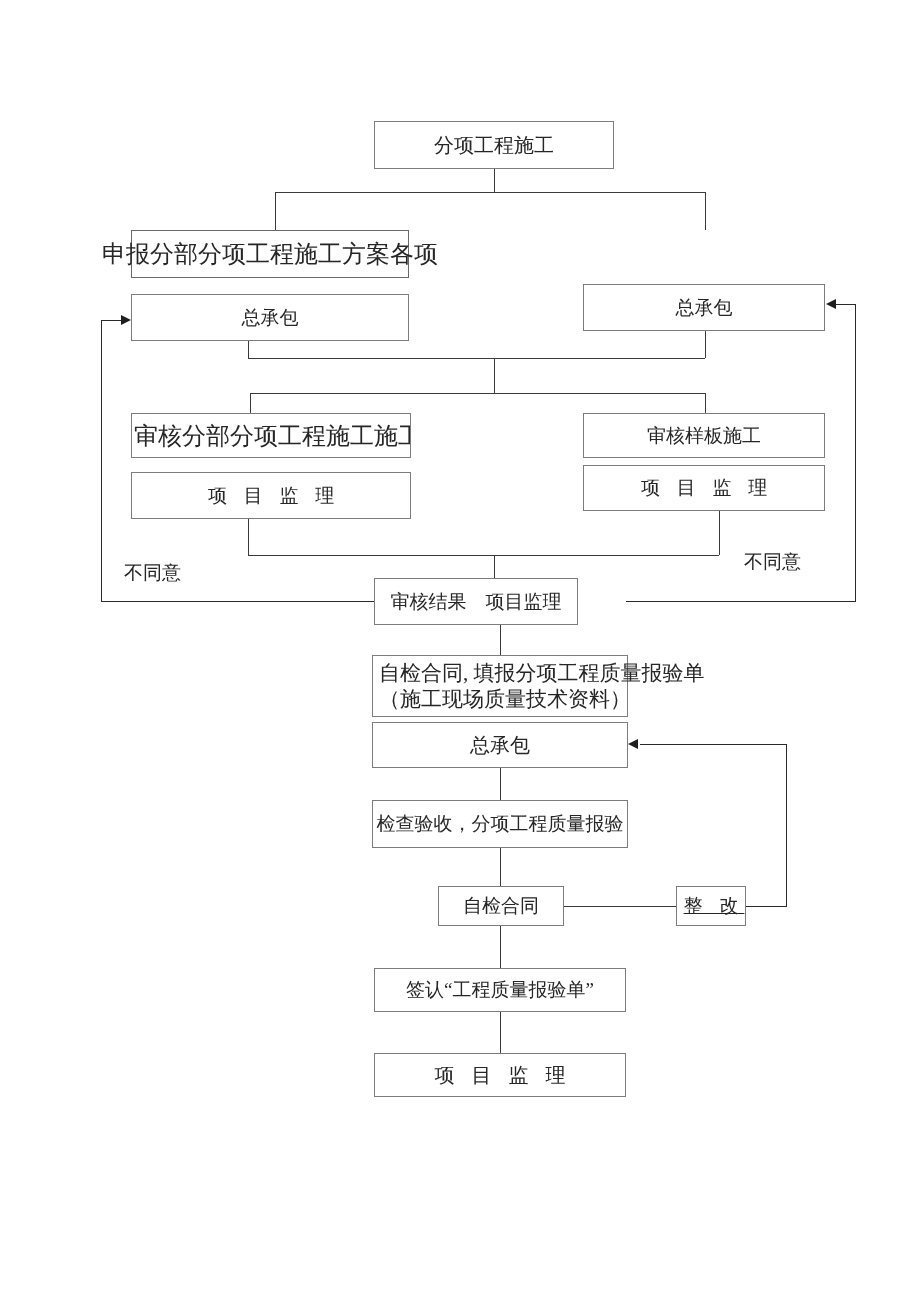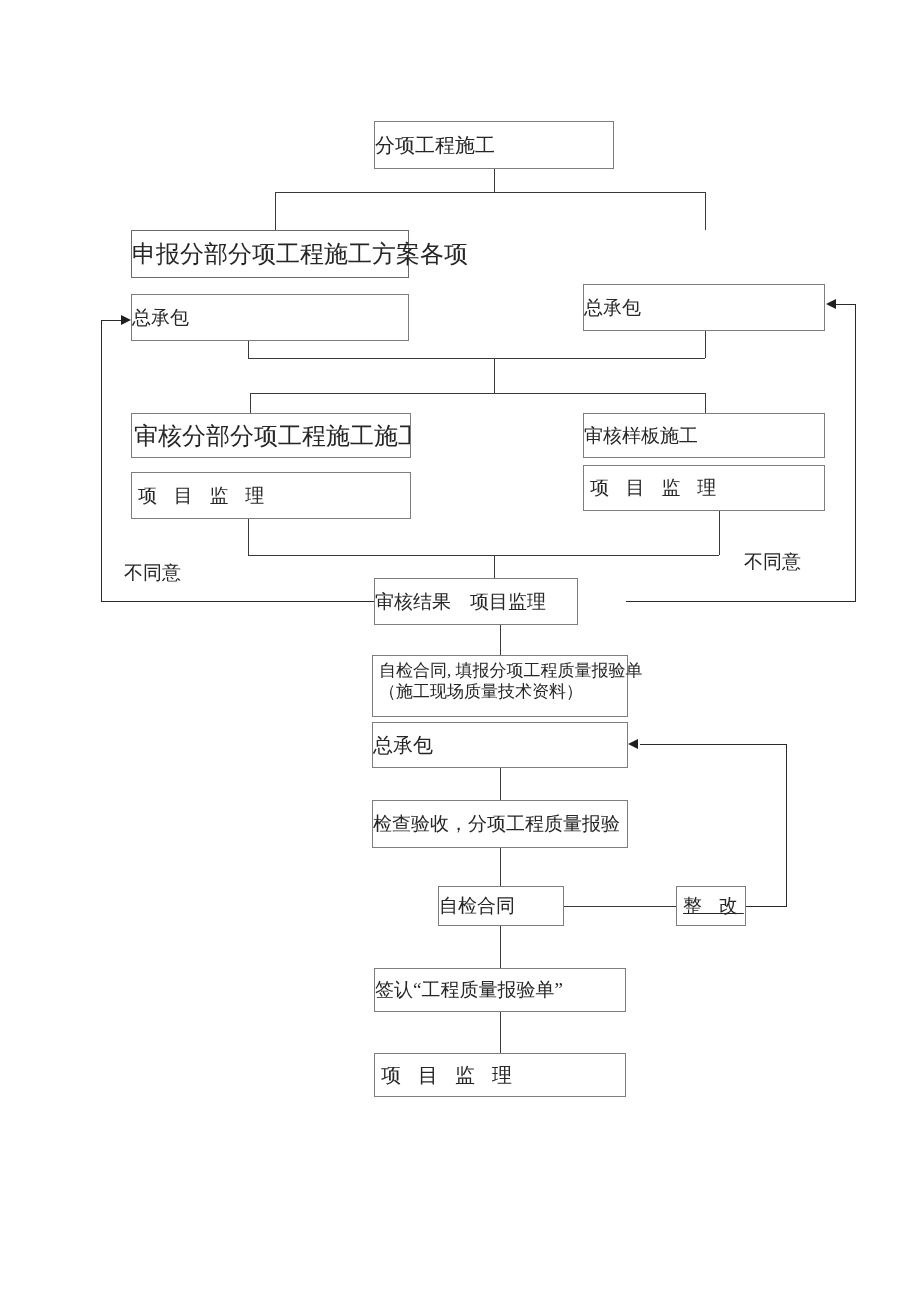--- a/index.html
+++ b/index.html
@@ -18,20 +18,21 @@
     background: #ffffff;
     overflow: hidden;
   }
   .node {
     position: absolute;
     box-sizing: border-box;
     border: 1px solid #7d7d7d;
     background: #ffffff;
     display: flex;
     align-items: center;
+    justify-content: center;
     text-align: center;
     color: #262626;
     line-height: 1.25;
     white-space: nowrap;
     overflow: visible;
     z-index: 3;
   }
   .node.two-line {
     white-space: normal;
     display: block;
@@ -69,21 +70,21 @@
     border-left: 10px solid #1f1f1f;
   }
   .arrow.left {
     border-top: 5px solid transparent;
     border-bottom: 5px solid transparent;
     border-right: 10px solid #1f1f1f;
   }
   .t20 { font-size: 20px; }
   .t19 { font-size: 19px; }
   .t18 { font-size: 24px; }
-  .t17 { font-size: 17px; }
+  .t17 { font-size: 21px; }
   .sp { letter-spacing: 6px; text-indent: 6px; }
 </style>
 </head>
 <body>
 
 <div id="page">
 
   <div class="node t20" style="left:374px; top:121px; width:240px; height:48px;">
     <span>分项工程施工</span>
   </div>

